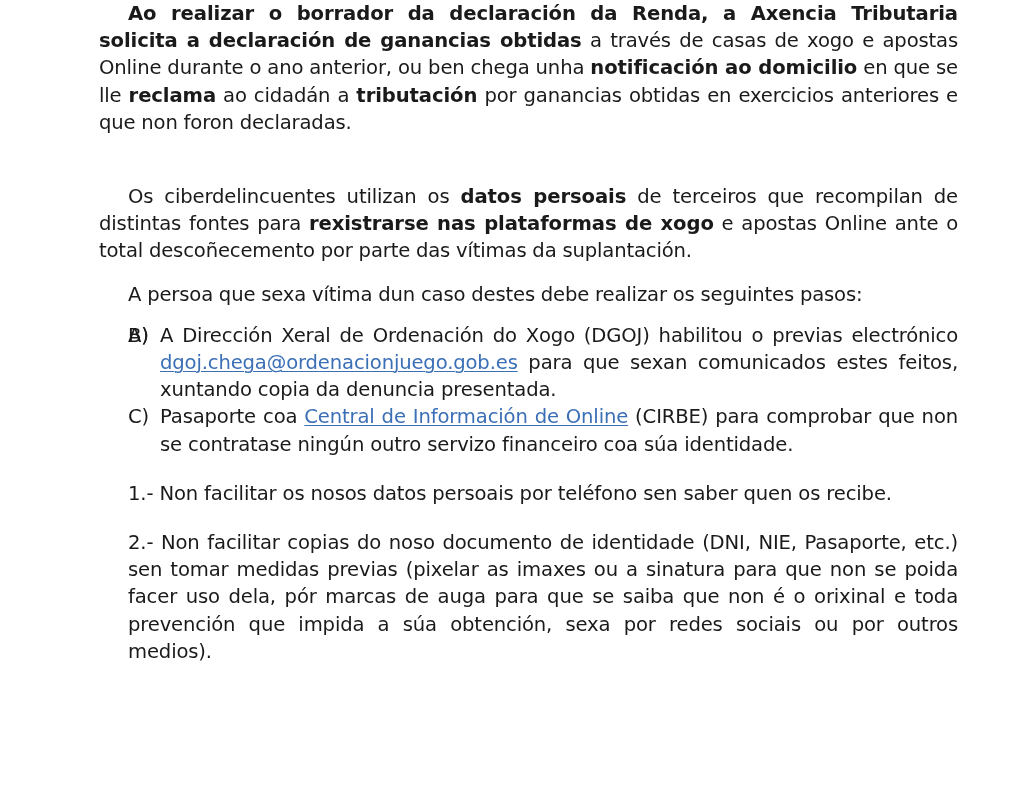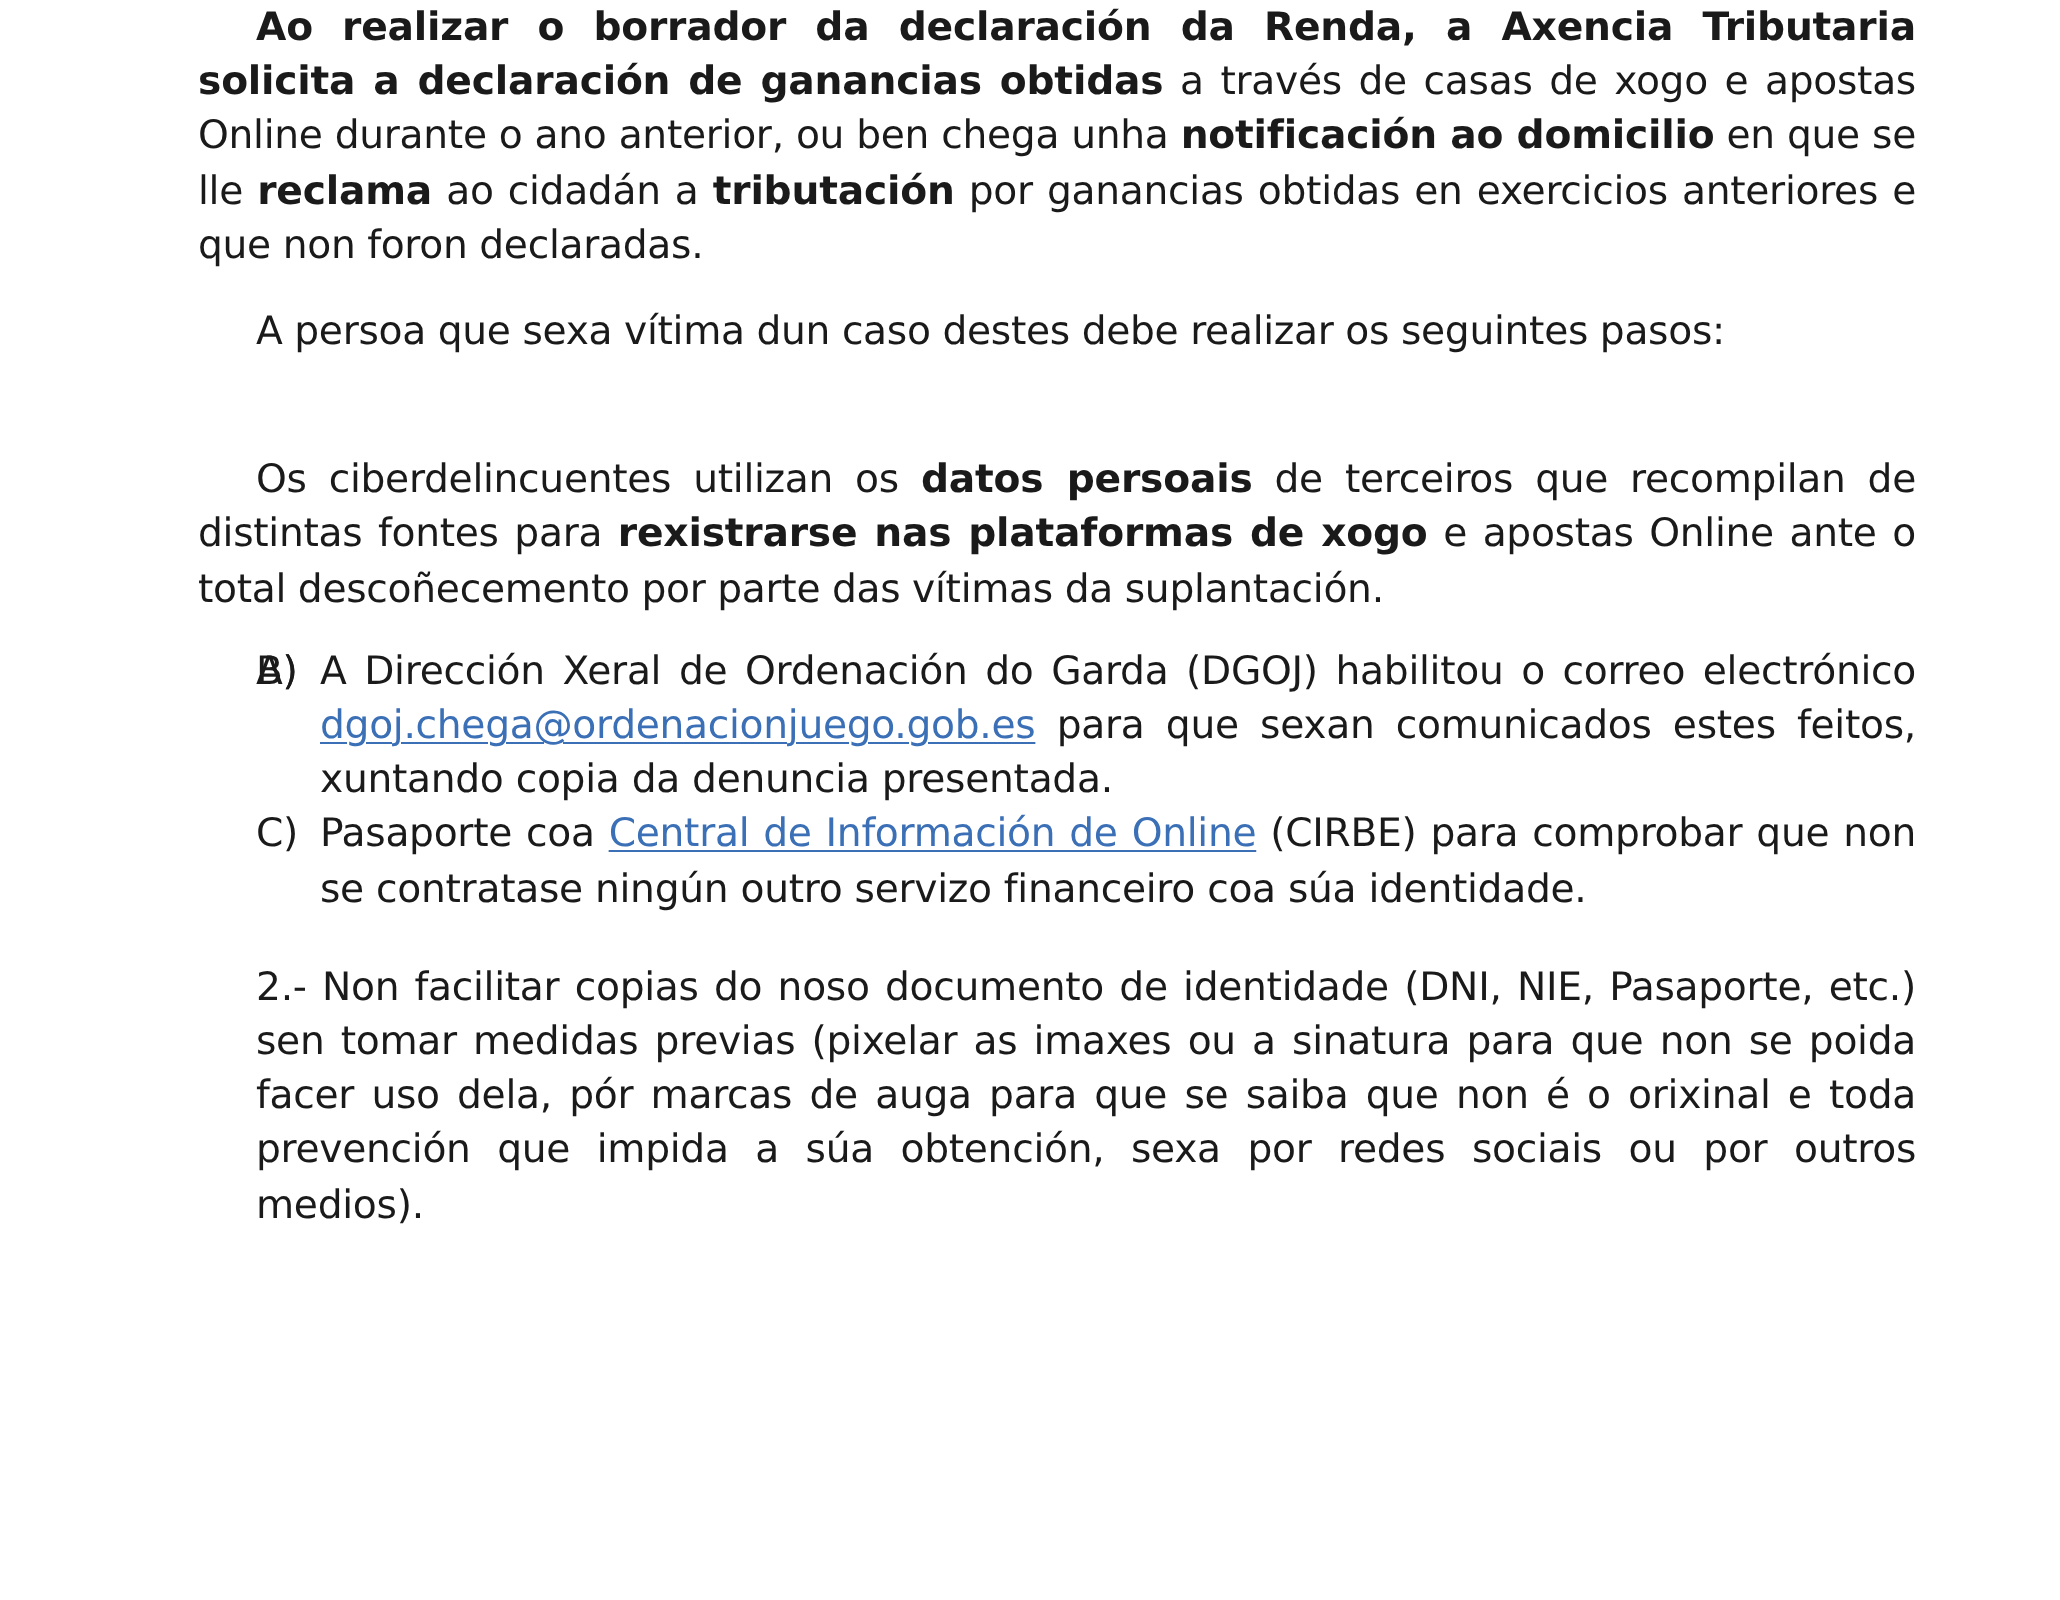--- a/index.html
+++ b/index.html
@@ -100,39 +100,40 @@
 </style>
 </head>
 <body>
 
 <div id="page">
 
   <div class="doc-body">
 
     <p class="para indent-first sp-intro"><strong class="bold">Ao realizar o borrador da declaración da Renda, a Axencia Tributaria solicita a declaración de ganancias obtidas</strong><span> a través de casas de xogo e apostas Online durante o ano anterior, ou ben chega unha </span><strong class="bold">notificación ao domicilio</strong><span> en que se lle </span><strong class="bold">reclama</strong><span> ao cidadán a </span><strong class="bold">tributación</strong><span> por ganancias obtidas en exercicios anteriores e que non foron declaradas.</span></p>
 
+    <p class="para indent-first sp-gap-lg" style="margin-top:47px;"><span>Os ciberdelincuentes utilizan os </span><strong class="bold">datos persoais</strong><span> de terceiros que recompilan de distintas fontes para </span><strong class="bold">rexistrarse nas plataformas de xogo</strong><span> e apostas Online ante o total descoñecemento por parte das vítimas da suplantación.</span></p>
+
     <p class="para indent-first" style="margin-top:16px; text-align:left;">A persoa que sexa vítima dun caso destes debe realizar os seguintes pasos:</p>
-
-    <p class="para indent-first sp-gap-lg" style="margin-top:47px;"><span>Os ciberdelincuentes utilizan os </span><strong class="bold">datos persoais</strong><span> de terceiros que recompilan de distintas fontes para </span><strong class="bold">rexistrarse nas plataformas de xogo</strong><span> e apostas Online ante o total descoñecemento por parte das vítimas da suplantación.</span></p>
 
     <ol class="alpha-list">
 
       <li>
         <span class="marker">A)</span>
       </li>
 
       <li>
-        <span class="marker">B)</span><span>A Dirección Xeral de Ordenación do Garda (DGOJ) habilitou o correo electrónico </span><a class="doclink">dgoj.chega@ordenacionjuego.gob.es</a><span> para que sexan comunicados estes feitos, xuntando copia da denuncia presentada.</span>
+        <span class="marker">B)</span><span>A Dirección Xeral de Ordenación do Xogo (DGOJ) habilitou o previas electrónico </span><a class="doclink">dgoj.chega@ordenacionjuego.gob.es</a><span> para que sexan comunicados estes feitos, xuntando copia da denuncia presentada.</span>
       </li>
 
       <li>
         <span class="marker">C)</span><span>Pasaporte coa </span><a class="doclink">Central de Información de Online</a><span> (CIRBE) para comprobar que non se contratase ningún outro servizo financeiro coa súa identidade.</span>
       </li>
 
     </ol>
 
 
+    <p class="rec" style="margin-top:22px;">1.- Non facilitar os nosos datos persoais por teléfono sen saber quen os recibe.</p>
 
     <p class="rec" style="margin-top:22px;">2.- Non facilitar copias do noso documento de identidade (DNI, NIE, Pasaporte, etc.) sen tomar medidas previas (pixelar as imaxes ou a sinatura para que non se poida facer uso dela, pór marcas de auga para que se saiba que non é o orixinal e toda prevención que impida a súa obtención, sexa por redes sociais ou por outros medios).</p>
 
   </div>
 
 </div>
 
 </body></html>

